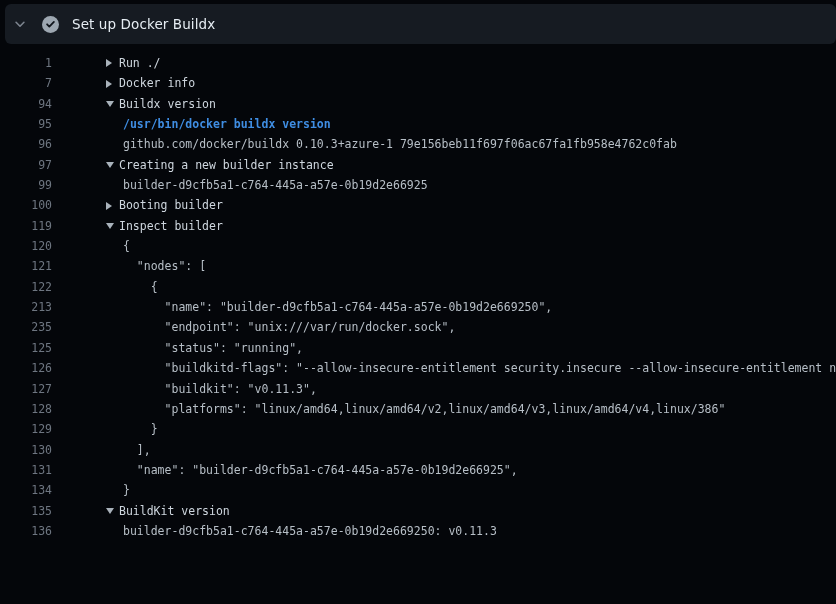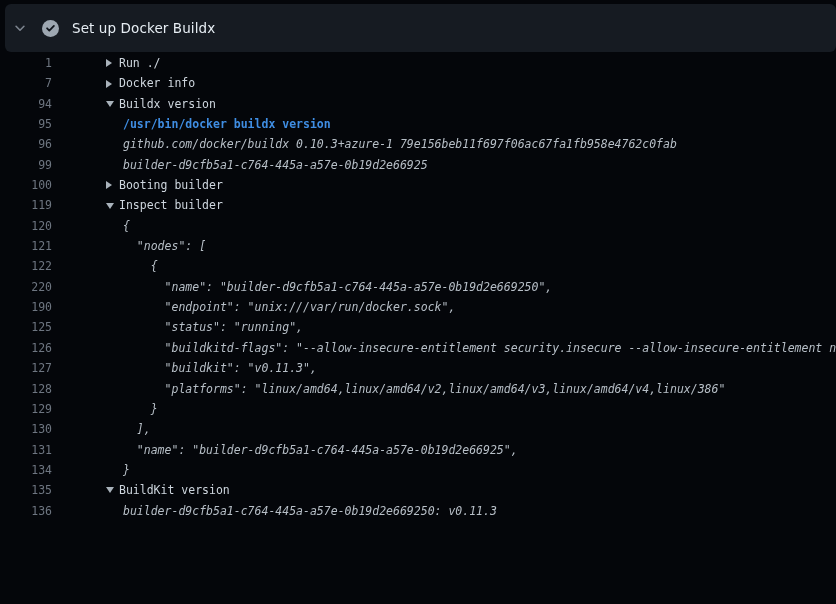--- a/index.html
+++ b/index.html
@@ -11,21 +11,21 @@
     --group:#ced6de;
     --out:#b7bfc7;
     --cmd:#3f8de2;
     --marker:#a9b2bb;
   }
   *{margin:0;padding:0;box-sizing:border-box;}
   html,body{width:836px;height:604px;overflow:hidden;}
   body{background:var(--bg);font-family:"DejaVu Sans Mono",monospace;}
 
   .step-header{
-    position:absolute;left:5px;top:4px;right:0;height:48px;
+    position:absolute;left:5px;top:4px;right:0;height:40px;
     background:var(--header-bg);border-radius:6px;
     display:flex;align-items:center;cursor:pointer;
   }
   .chev{width:30px;display:flex;justify-content:center;align-items:center;}
   .status{margin-left:7px;display:flex;align-items:center;}
   .step-title{
     margin-left:13px;color:var(--title);
     font-family:"DejaVu Sans","Liberation Sans",sans-serif;
     font-size:13.5px;letter-spacing:.1px;
   }
@@ -43,21 +43,21 @@
     cursor:pointer;user-select:none;
   }
   .content{margin-left:16px;display:flex;align-items:center;white-space:pre;padding-left:38px;}
   .marker{flex:0 0 13px;display:flex;align-items:center;}
   .indent{flex:0 0 17px;}
   .tri{width:0;height:0;display:block;}
   .tri-closed{border-left:6px solid var(--marker);border-top:4px solid transparent;border-bottom:4px solid transparent;}
   .tri-open{border-top:6px solid var(--marker);border-left:4px solid transparent;border-right:4px solid transparent;}
   .txt{white-space:pre;}
   .group-collapsed .txt,.group-expanded .txt{color:var(--group);}
-  .output .txt{color:var(--out);font-style:italic;}
+  .output .txt{color:var(--out);}
   .command .txt{color:var(--cmd);font-weight:bold;}
 </style>
 </head>
 <body>
 
 <div class="step-header">
   <span class="chev">
     <svg width="14" height="14" viewBox="0 0 16 16" fill="none">
       <path d="M3.5 6l4.5 4.5L12.5 6" stroke="var(--chevron)" stroke-width="1.8" stroke-linecap="round" stroke-linejoin="round"></path>
     </svg>
@@ -70,28 +70,29 @@
   </span>
   <span class="step-title">Set up Docker Buildx</span>
 </div>
 
 <div class="log">
     <div class="line"><span class="num">1</span><span class="content group-collapsed"><span class="marker"><span class="tri tri-closed"></span></span><span class="txt">Run ./</span></span></div>
     <div class="line"><span class="num">7</span><span class="content group-collapsed"><span class="marker"><span class="tri tri-closed"></span></span><span class="txt">Docker info</span></span></div>
     <div class="line"><span class="num">94</span><span class="content group-expanded"><span class="marker"><span class="tri tri-open"></span></span><span class="txt">Buildx version</span></span></div>
     <div class="line"><span class="num">95</span><span class="content command"><span class="indent"></span><span class="txt">/usr/bin/docker buildx version</span></span></div>
     <div class="line"><span class="num">96</span><span class="content output"><span class="indent"></span><span class="txt">github.com/docker/buildx 0.10.3+azure-1 79e156beb11f697f06ac67fa1fb958e4762c0fab</span></span></div>
+    <div class="line"><span class="num">97</span><span class="content group-expanded"><span class="marker"><span class="tri tri-open"></span></span><span class="txt">Creating a new builder instance</span></span></div>
     <div class="line"><span class="num">99</span><span class="content output"><span class="indent"></span><span class="txt">builder-d9cfb5a1-c764-445a-a57e-0b19d2e66925</span></span></div>
     <div class="line"><span class="num">100</span><span class="content group-collapsed"><span class="marker"><span class="tri tri-closed"></span></span><span class="txt">Booting builder</span></span></div>
     <div class="line"><span class="num">119</span><span class="content group-expanded"><span class="marker"><span class="tri tri-open"></span></span><span class="txt">Inspect builder</span></span></div>
     <div class="line"><span class="num">120</span><span class="content output"><span class="indent"></span><span class="txt">{</span></span></div>
     <div class="line"><span class="num">121</span><span class="content output"><span class="indent"></span><span class="txt">  "nodes": [</span></span></div>
     <div class="line"><span class="num">122</span><span class="content output"><span class="indent"></span><span class="txt">    {</span></span></div>
-    <div class="line"><span class="num">220</span><span class="content output"><span class="indent"></span><span class="txt">      "name": "builder-d9cfb5a1-c764-445a-a57e-0b19d2e669250",</span></span></div>
-    <div class="line"><span class="num">190</span><span class="content output"><span class="indent"></span><span class="txt">      "endpoint": "unix:///var/run/docker.sock",</span></span></div>
+    <div class="line"><span class="num">213</span><span class="content output"><span class="indent"></span><span class="txt">      "name": "builder-d9cfb5a1-c764-445a-a57e-0b19d2e669250",</span></span></div>
+    <div class="line"><span class="num">235</span><span class="content output"><span class="indent"></span><span class="txt">      "endpoint": "unix:///var/run/docker.sock",</span></span></div>
     <div class="line"><span class="num">125</span><span class="content output"><span class="indent"></span><span class="txt">      "status": "running",</span></span></div>
     <div class="line"><span class="num">126</span><span class="content output"><span class="indent"></span><span class="txt">      "buildkitd-flags": "--allow-insecure-entitlement security.insecure --allow-insecure-entitlement network</span></span></div>
     <div class="line"><span class="num">127</span><span class="content output"><span class="indent"></span><span class="txt">      "buildkit": "v0.11.3",</span></span></div>
     <div class="line"><span class="num">128</span><span class="content output"><span class="indent"></span><span class="txt">      "platforms": "linux/amd64,linux/amd64/v2,linux/amd64/v3,linux/amd64/v4,linux/386"</span></span></div>
     <div class="line"><span class="num">129</span><span class="content output"><span class="indent"></span><span class="txt">    }</span></span></div>
     <div class="line"><span class="num">130</span><span class="content output"><span class="indent"></span><span class="txt">  ],</span></span></div>
     <div class="line"><span class="num">131</span><span class="content output"><span class="indent"></span><span class="txt">  "name": "builder-d9cfb5a1-c764-445a-a57e-0b19d2e66925",</span></span></div>
     <div class="line"><span class="num">134</span><span class="content output"><span class="indent"></span><span class="txt">}</span></span></div>
     <div class="line"><span class="num">135</span><span class="content group-expanded"><span class="marker"><span class="tri tri-open"></span></span><span class="txt">BuildKit version</span></span></div>
     <div class="line"><span class="num">136</span><span class="content output"><span class="indent"></span><span class="txt">builder-d9cfb5a1-c764-445a-a57e-0b19d2e669250: v0.11.3</span></span></div>

